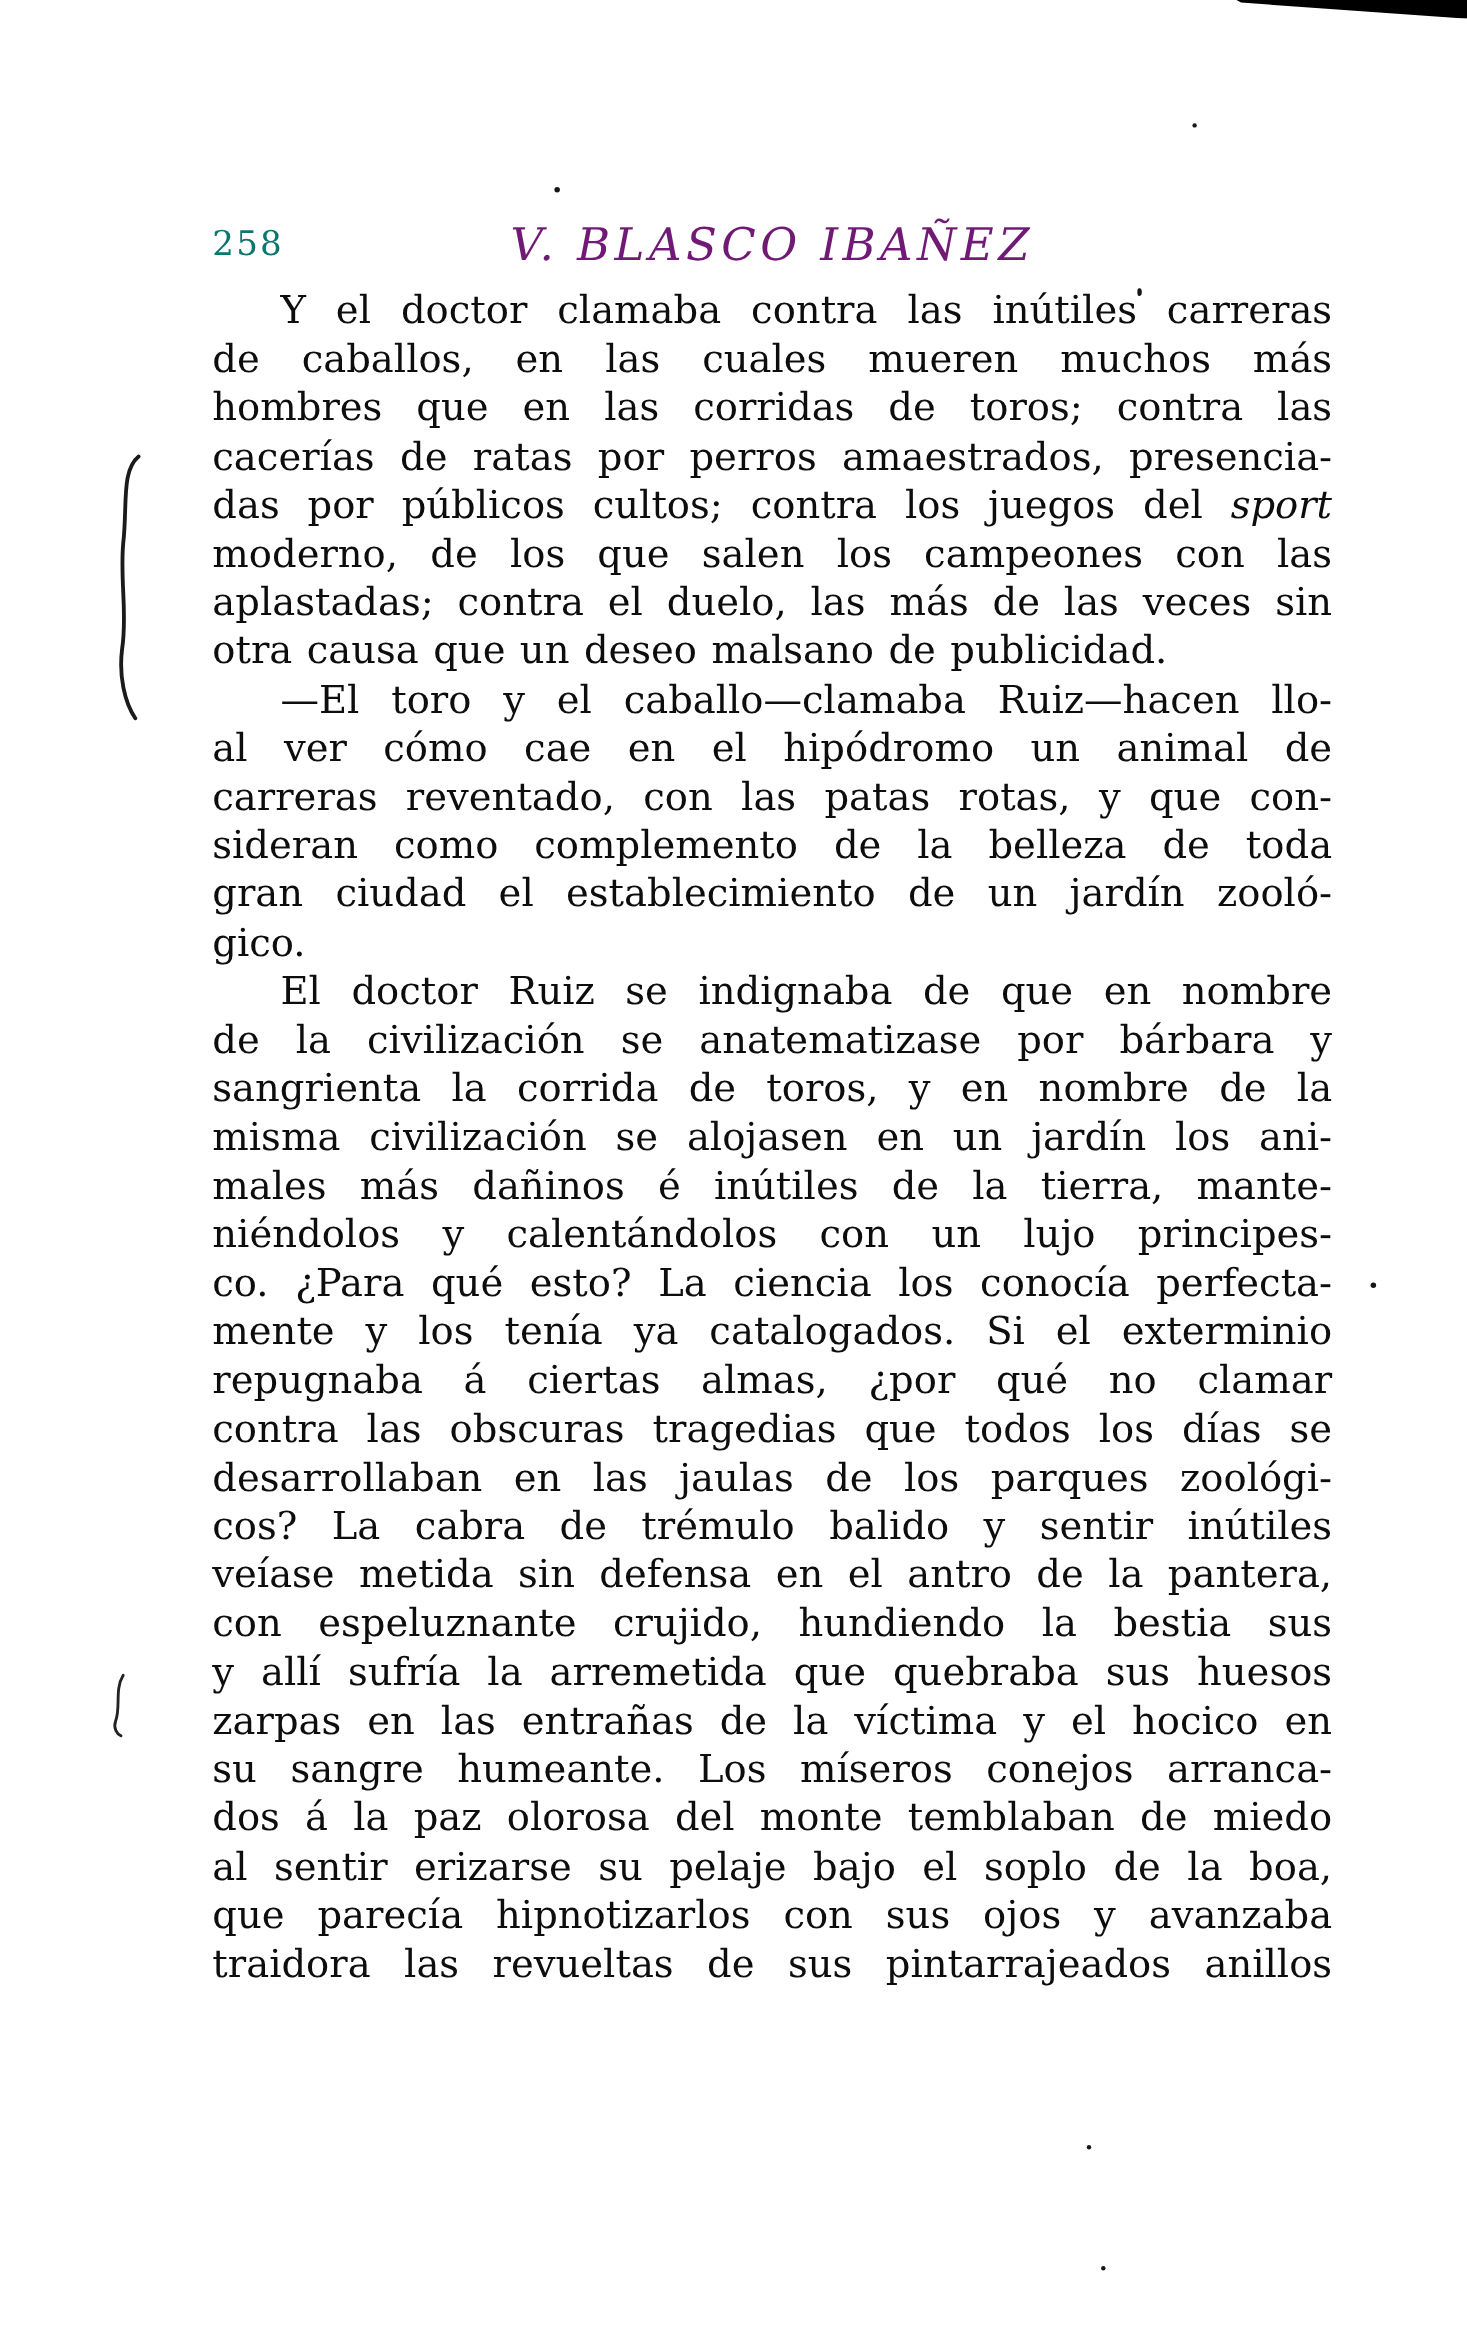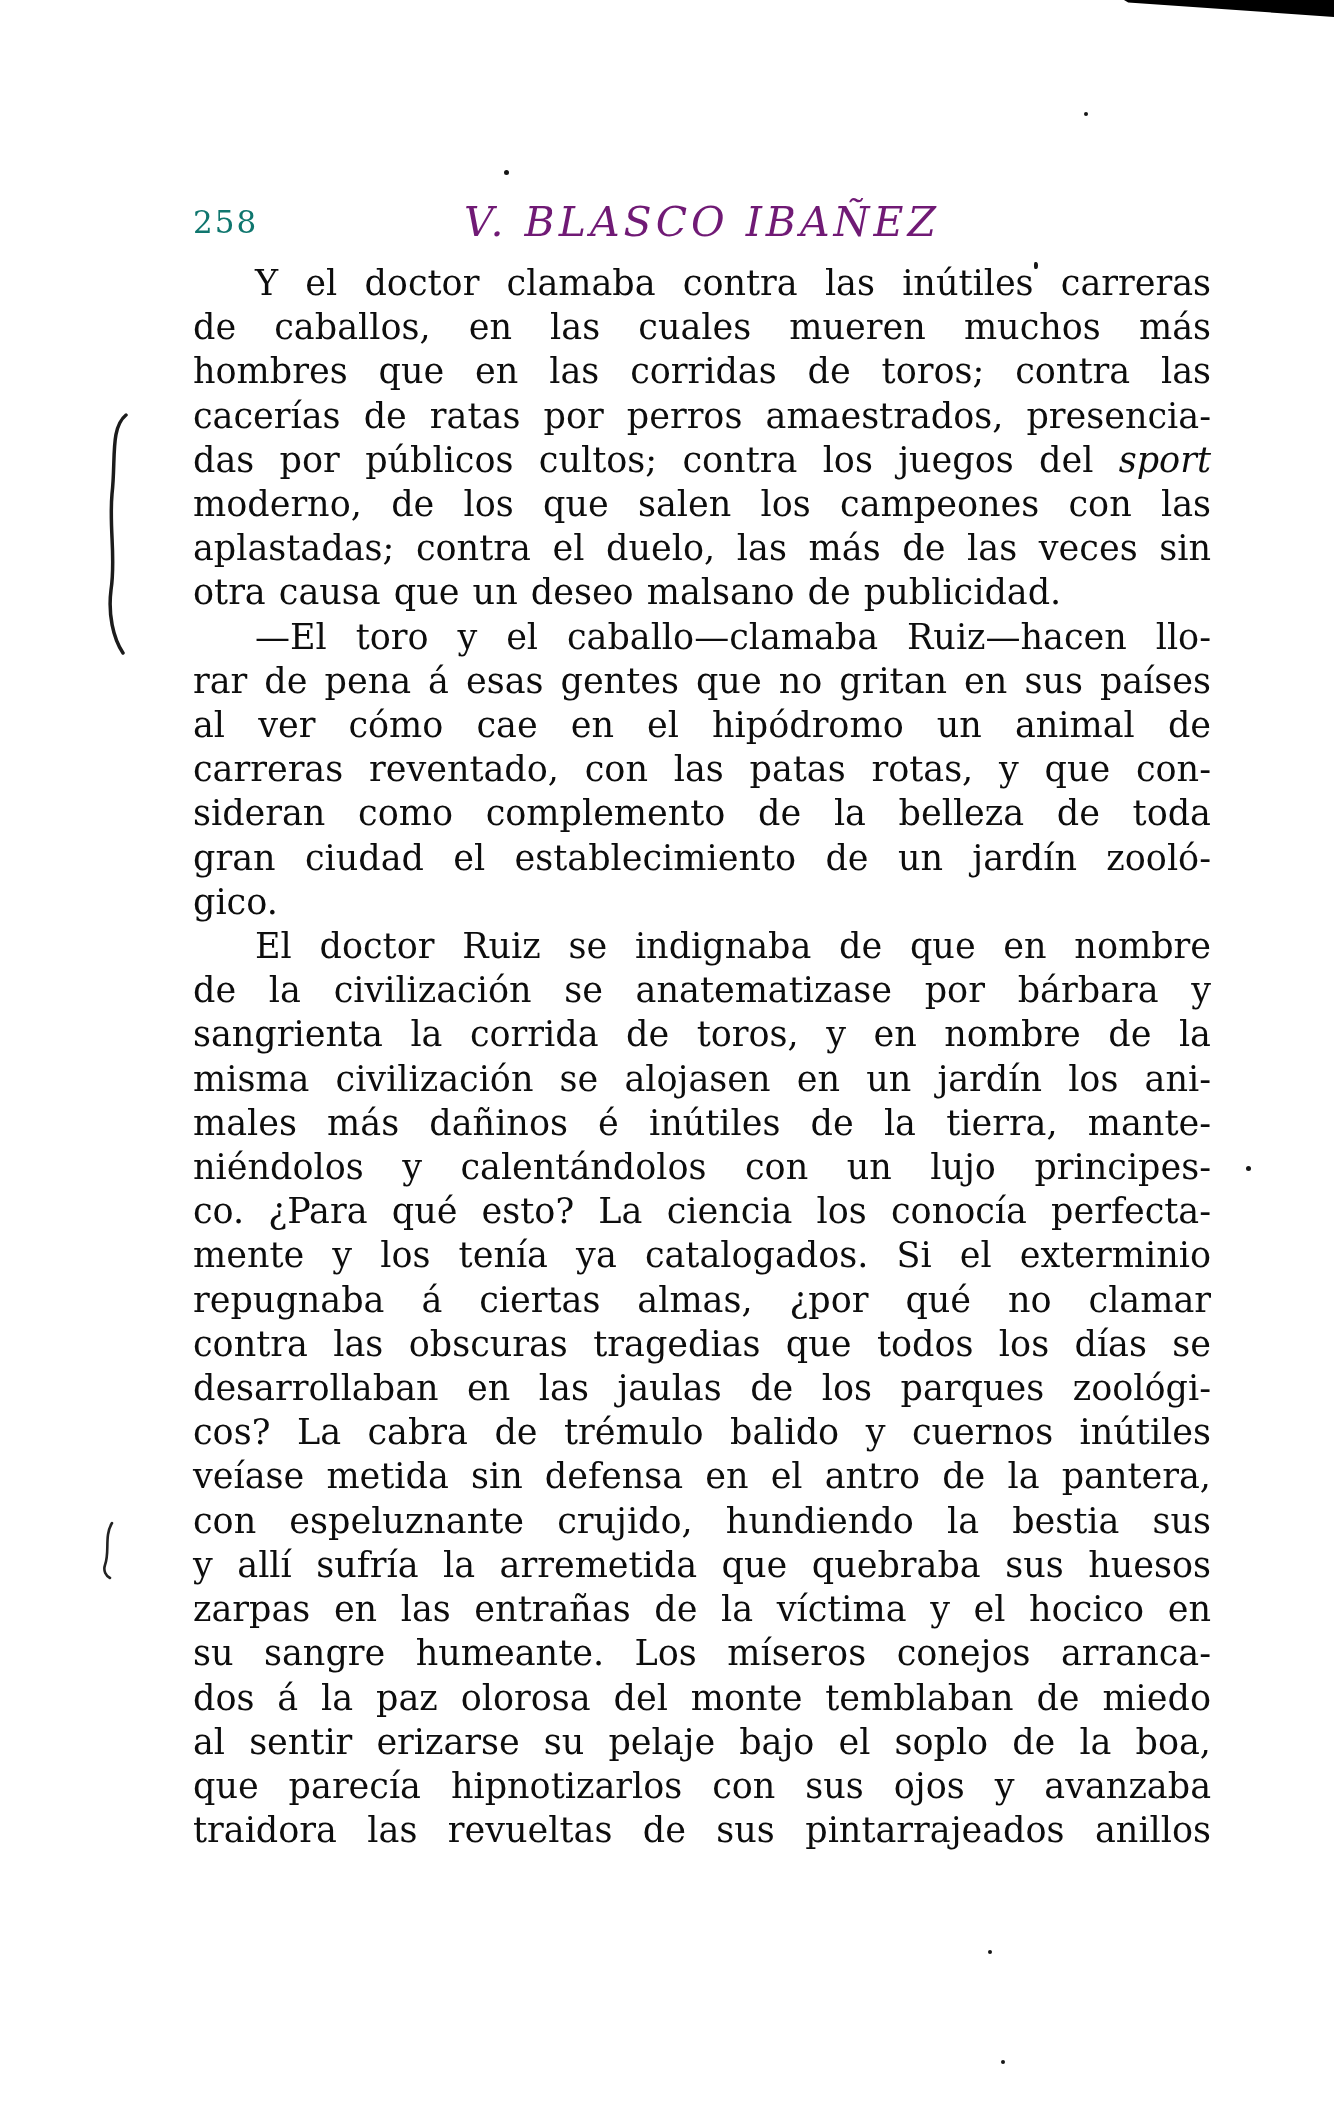--- a/index.html
+++ b/index.html
@@ -83,39 +83,38 @@
     <div class="ln ind">Y el doctor clamaba contra las inútiles carreras</div>
     <div class="ln">de caballos, en las cuales mueren muchos más</div>
     <div class="ln">hombres que en las corridas de toros; contra las</div>
     <div class="ln">cacerías de ratas por perros amaestrados, presencia-</div>
     <div class="ln"><span>das por públicos cultos; contra los juegos del</span> <i class="it">sport</i></div>
     <div class="ln">moderno, de los que salen los campeones con las</div>
     <div class="ln">aplastadas; contra el duelo, las más de las veces sin</div>
     <div class="ln end">otra causa que un deseo malsano de publicidad.</div>
 
     <div class="ln ind">—El toro y el caballo—clamaba Ruiz—hacen llo-</div>
-    <div class="ln">rar de pena á esas gentes que no gritan en sus países</div>
     <div class="ln">al ver cómo cae en el hipódromo un animal de</div>
     <div class="ln">carreras reventado, con las patas rotas, y que con-</div>
     <div class="ln">sideran como complemento de la belleza de toda</div>
     <div class="ln">gran ciudad el establecimiento de un jardín zooló-</div>
     <div class="ln end">gico.</div>
 
     <div class="ln ind">El doctor Ruiz se indignaba de que en nombre</div>
     <div class="ln">de la civilización se anatematizase por bárbara y</div>
     <div class="ln">sangrienta la corrida de toros, y en nombre de la</div>
     <div class="ln">misma civilización se alojasen en un jardín los ani-</div>
     <div class="ln">males más dañinos é inútiles de la tierra, mante-</div>
     <div class="ln">niéndolos y calentándolos con un lujo principes-</div>
     <div class="ln">co. ¿Para qué esto? La ciencia los conocía perfecta-</div>
     <div class="ln">mente y los tenía ya catalogados. Si el exterminio</div>
     <div class="ln">repugnaba á ciertas almas, ¿por qué no clamar</div>
     <div class="ln">contra las obscuras tragedias que todos los días se</div>
     <div class="ln">desarrollaban en las jaulas de los parques zoológi-</div>
-    <div class="ln">cos? La cabra de trémulo balido y cuernos inútiles</div>
+    <div class="ln">cos? La cabra de trémulo balido y sentir inútiles</div>
     <div class="ln">veíase metida sin defensa en el antro de la pantera,</div>
     <div class="ln">con espeluznante crujido, hundiendo la bestia sus</div>
     <div class="ln">y allí sufría la arremetida que quebraba sus huesos</div>
     <div class="ln">zarpas en las entrañas de la víctima y el hocico en</div>
     <div class="ln">su sangre humeante. Los míseros conejos arranca-</div>
     <div class="ln">dos á la paz olorosa del monte temblaban de miedo</div>
     <div class="ln">al sentir erizarse su pelaje bajo el soplo de la boa,</div>
     <div class="ln">que parecía hipnotizarlos con sus ojos y avanzaba</div>
     <div class="ln">traidora las revueltas de sus pintarrajeados anillos</div>
   </main>

